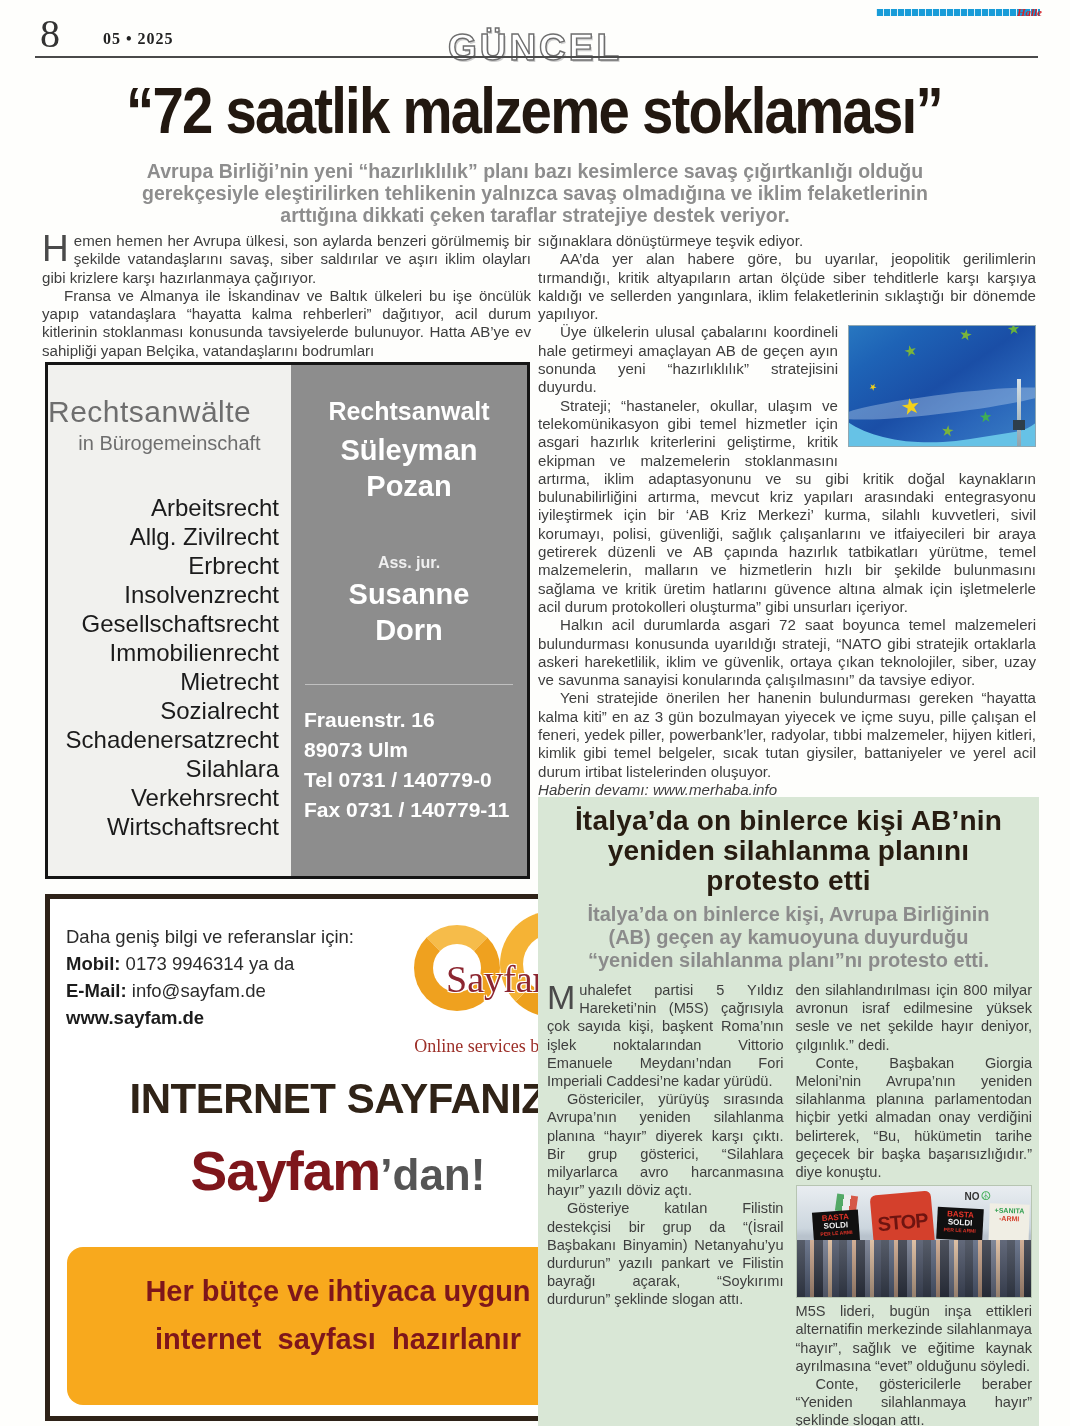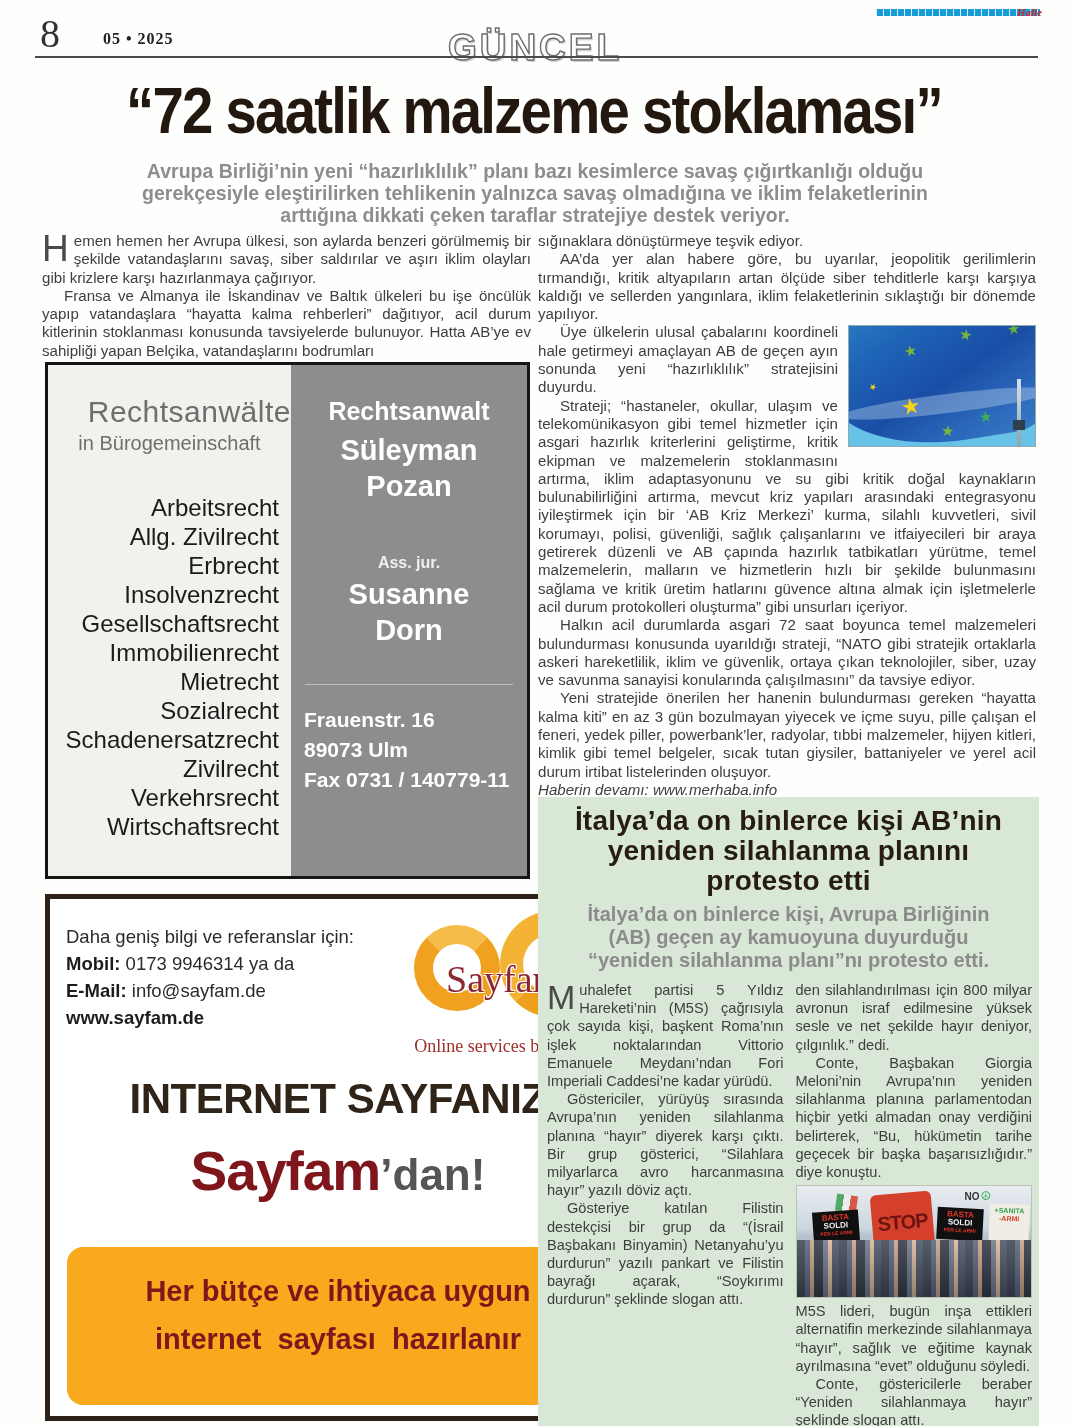--- a/index.html
+++ b/index.html
@@ -42,21 +42,21 @@
   .fs4 { left:52px; top:72px;  color:#f2d11a; font-size:22px; transform:rotate(-10deg); }
   .fs5 { left:92px; top:96px;  transform:rotate(6deg); }
   .fs6 { left:130px; top:82px; color:#3fae54; transform:rotate(-4deg); }
   .fs7 { left:20px; top:52px;  color:#f2d11a; font-size:9px; transform:rotate(30deg); }
   .flag-pole { position:absolute; right:14px; top:44%; width:4px; height:56%; background:linear-gradient(180deg,#d7e2e8,#8fa3ad); }
   .flag-clamp { position:absolute; right:10px; top:78%; width:12px; height:10px; background:#2e3e4a; }
 
   
   .law { position:absolute; left:45px; top:362px; width:485px; height:517px; border:3px solid #151515; display:flex; background:#fff; }
   .law-left { width:243px; background:#f1f1ee; padding-top:30px; }
-  .law-title { text-align:right; font-size:30px; font-weight:400; color:#6e6e6e; letter-spacing:.5px; }
+  .law-title { text-align:left; font-size:30px; font-weight:400; color:#6e6e6e; letter-spacing:.5px; }
   .law-subtitle { text-align:center; font-size:20px; color:#6e6e6e; margin-top:3px; }
   .law-list { margin-top:38px; text-align:right; padding-right:12px; font-size:24px; line-height:29px; color:#1b1b1b; }
   .law-right { flex:1; background:#8d8d8d; color:#fff; text-align:center; }
   .law-r-role { margin-top:32px; font-size:25px; font-weight:700; }
   .law-r-name { margin:6px auto 0; width:160px; font-size:29px; line-height:36px; font-weight:700; }
   .law-r-role2 { margin-top:50px; font-size:16px; font-weight:700; color:#efefef; }
   .law-r-name2 { margin:4px auto 0; width:160px; font-size:29px; line-height:36px; font-weight:700; }
   .law-r-divider { height:1px; background:#c0c0c0; margin:36px 14px 20px; }
   .law-r-address { text-align:left; padding-left:13px; font-weight:700; font-size:21px; line-height:30px; }
 
@@ -162,34 +162,35 @@
       <div class="law-list">
         <div>Arbeitsrecht</div>
         <div>Allg. Zivilrecht</div>
         <div>Erbrecht</div>
         <div>Insolvenzrecht</div>
         <div>Gesellschaftsrecht</div>
         <div>Immobilienrecht</div>
         <div>Mietrecht</div>
         <div>Sozialrecht</div>
         <div>Schadenersatzrecht</div>
-        <div>Zivilrecht</div>
+        <div>Silahlara</div>
         <div>Verkehrsrecht</div>
         <div>Wirtschaftsrecht</div>
       </div>
     </div>
     <div class="law-right">
       <div class="law-r-role">Rechtsanwalt</div>
       <div class="law-r-name">Süleyman Pozan</div>
       <div class="law-r-role2">Ass. jur.</div>
       <div class="law-r-name2">Susanne Dorn</div>
       <div class="law-r-divider"></div>
       <div class="law-r-address">
         <div>Frauenstr. 16</div>
         <div>89073 Ulm</div>
+        <div>Tel 0731 / 140779-0</div>
         <div>Fax 0731 / 140779-11</div>
       </div>
     </div>
   </div>
 
   <div class="sayfam">
     <div class="sf-contact">
       <div>Daha geniş bilgi ve referanslar için:</div>
       <div><b>Mobil:</b><span> 0173 9946314 ya da</span></div>
       <div><b>E-Mail:</b><span> info@sayfam.de</span></div>

